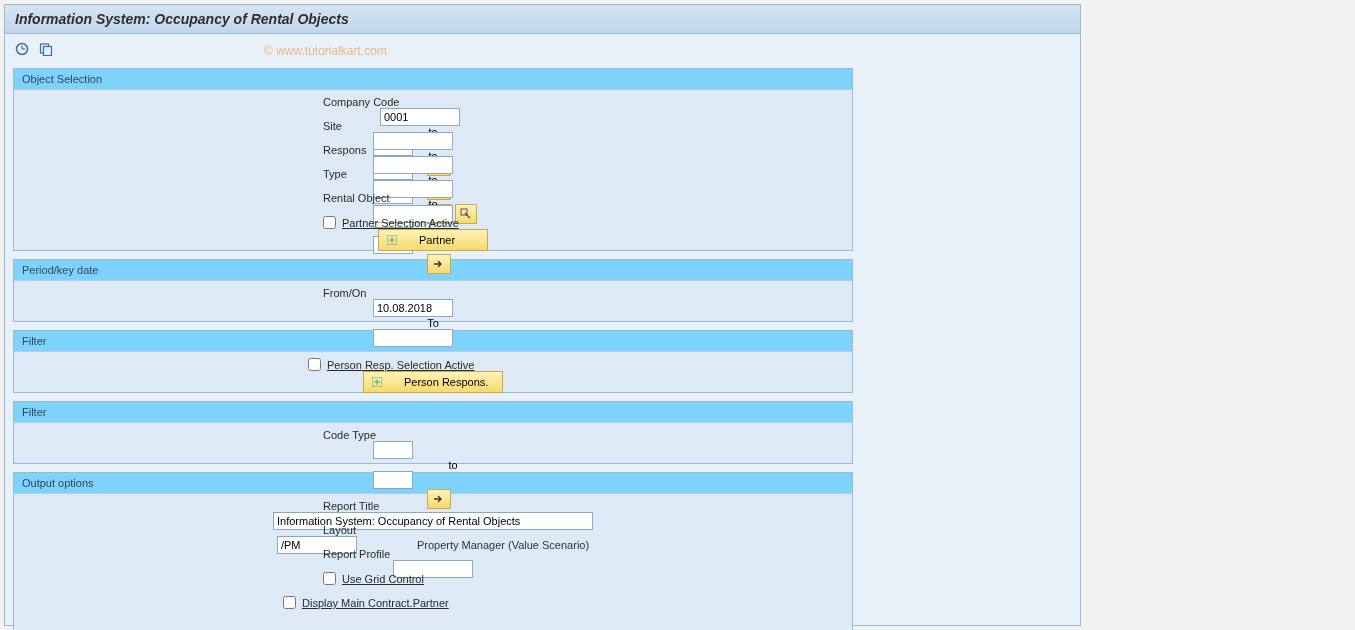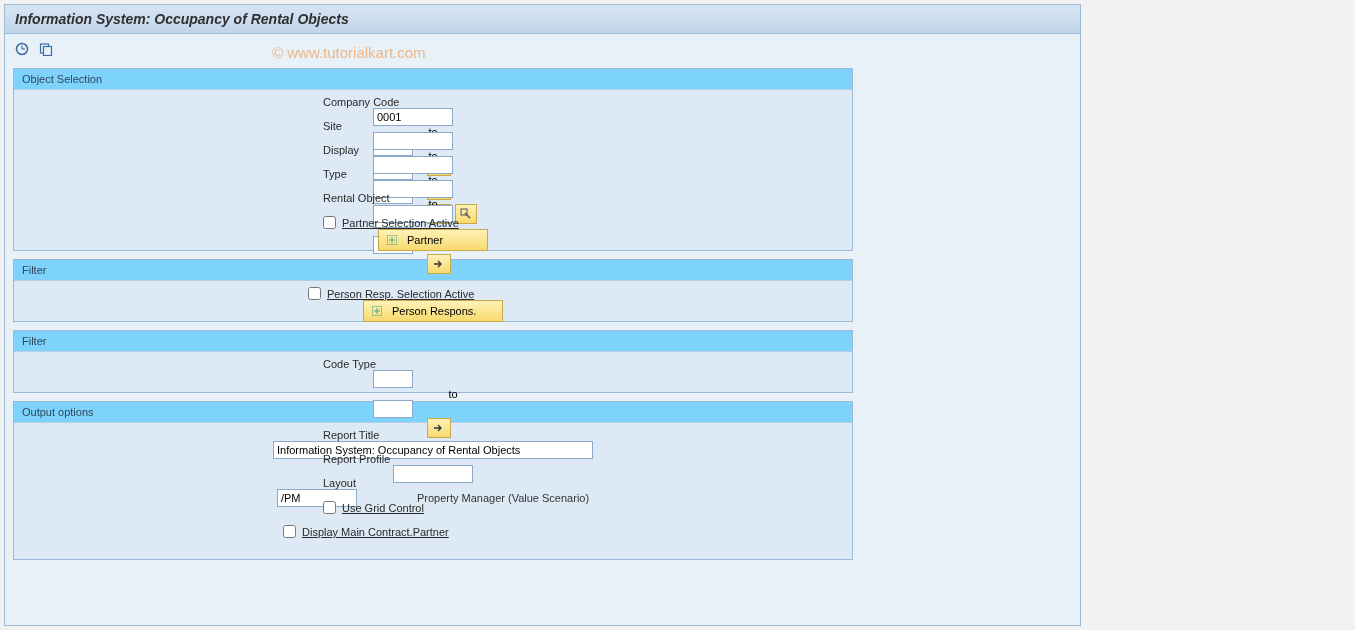--- a/index.html
+++ b/index.html
@@ -35,23 +35,23 @@
     gap:6px;
   }
   .tb-btn {
     width:18px; height:18px;
     display:inline-flex; align-items:center; justify-content:center;
     color:#3b6ea5;
     cursor:pointer;
   }
   .watermark {
     position:absolute;
-    left:272px; top:44px;
+    left:264px; top:44px;
     color:#f0913a;
-    font-size:15px;
+    font-size:12px;
     opacity:0.6;
     pointer-events:none;
     font-family:Arial,sans-serif;
   }
   .content { padding: 4px 8px; }
   .group {
     border:1px solid #9db9d8;
     background:#dde9f5;
     margin-bottom:8px;
     width:840px;
@@ -105,29 +105,29 @@
     cursor:pointer;
   }
   .wide-btn {
     height:22px;
     min-width:140px;
     border:1px solid #c8aa4a;
     background:linear-gradient(#fff2b8,#f7d96e);
     display:inline-flex;align-items:center;
     cursor:pointer;
     padding:0 8px;
-    gap:10px;
+    gap:22px;
   }
   .wide-btn .bi { color:#4a6; }
   .chk {
     margin:0 6px 0 0;
     width:13px;height:13px;
   }
   .with-chk { display:flex; align-items:flex-end;text-decoration:underline; }
-  .sel { background:#bcd3ec; }
+  .sel { background:#bcd3ec;margin-left:7px; }
   .desc { margin-left:20px; color:#333; }
   svg { display:block; }
 </style>
 </head>
 <body>
 
 <div class="window">
   <div class="title-bar">Information System: Occupancy of Rental Objects</div>
 
   <div class="toolbar">
@@ -177,21 +177,21 @@
           <div class="cell-to"><input type="text" class="w40" style=""></div>
           <div class="cell-more">
               <span class="arrow-btn">
                 <svg width="12" height="10">
                   <path d="M1 5 L8 5 M5 2 L8 5 L5 8" stroke="#333" stroke-width="1.3" fill="none"></path>
                 </svg>
               </span>
             </div>
         </div>
         <div class="row">
-          <div class="label">Display</div>
+          <div class="label">Respons</div>
           <div class="cell-from">
               <input type="text" class="w80" style="">
             </div>
           <div class="cell-to-lbl">to</div>
           <div class="cell-to"><input type="text" class="w40" style=""></div>
           <div class="cell-more">
               <span class="arrow-btn">
                 <svg width="12" height="10">
                   <path d="M1 5 L8 5 M5 2 L8 5 L5 8" stroke="#333" stroke-width="1.3" fill="none"></path>
                 </svg>
@@ -248,20 +248,33 @@
                     <line x1="2" y1="5" x2="8" y2="5" stroke="#4a8"></line>
                   </svg>
                 </span>
               <span>Partner</span>
             </span>
           </div>
         </div>
       </div>
     </div>
 
+    <div class="group">
+      <div class="group-title">Period/key date</div>
+      <div class="group-body">
+        <div class="row">
+          <div class="label">From/On</div>
+          <div class="cell-from">
+              <input type="text" class="w80" value="10.08.2018" style="">
+            </div>
+          <div class="cell-to-lbl">To</div>
+          <div class="cell-to"><input type="text" class="w80" style=""></div>
+        </div>
+      </div>
+    </div>
 
     <div class="group">
       <div class="group-title">Filter</div>
       <div class="group-body">
         <div class="row">
           <div class="label with-chk" style="width:250px">
             <input type="checkbox" class="chk" style="">
             <span>Person Resp. Selection Active</span>
           </div>
           <div>
@@ -302,31 +315,31 @@
     </div>
 
     <div class="group">
       <div class="group-title">Output options</div>
       <div class="group-body">
         <div class="row">
           <div class="label">Report Title</div>
           <div><input type="text" class="w320" value="Information System: Occupancy of Rental Objects" style=""></div>
         </div>
         <div class="row">
-          <div class="label">Report Profile</div>
-          <div><input type="text" class="w80" style=""></div>
-        </div>
-        <div class="row">
           <div class="label">Layout</div>
           <div style="display:flex;align-items:center">
             <input type="text" class="w80" value="/PM" style="">
             <span class="desc" style="margin-left:60px">Property Manager (Value Scenario)</span>
           </div>
         </div>
         <div class="row">
+          <div class="label">Report Profile</div>
+          <div><input type="text" class="w80" style=""></div>
+        </div>
+        <div class="row">
           <div class="label with-chk">
             <input type="checkbox" class="chk" style="">
             <span>Use Grid Control</span>
           </div>
         </div>
         <div class="row">
           <div class="label with-chk" style="width:300px">
             <input type="checkbox" class="chk" style="">
             <span>Display Main Contract.Partner</span>
           </div>

